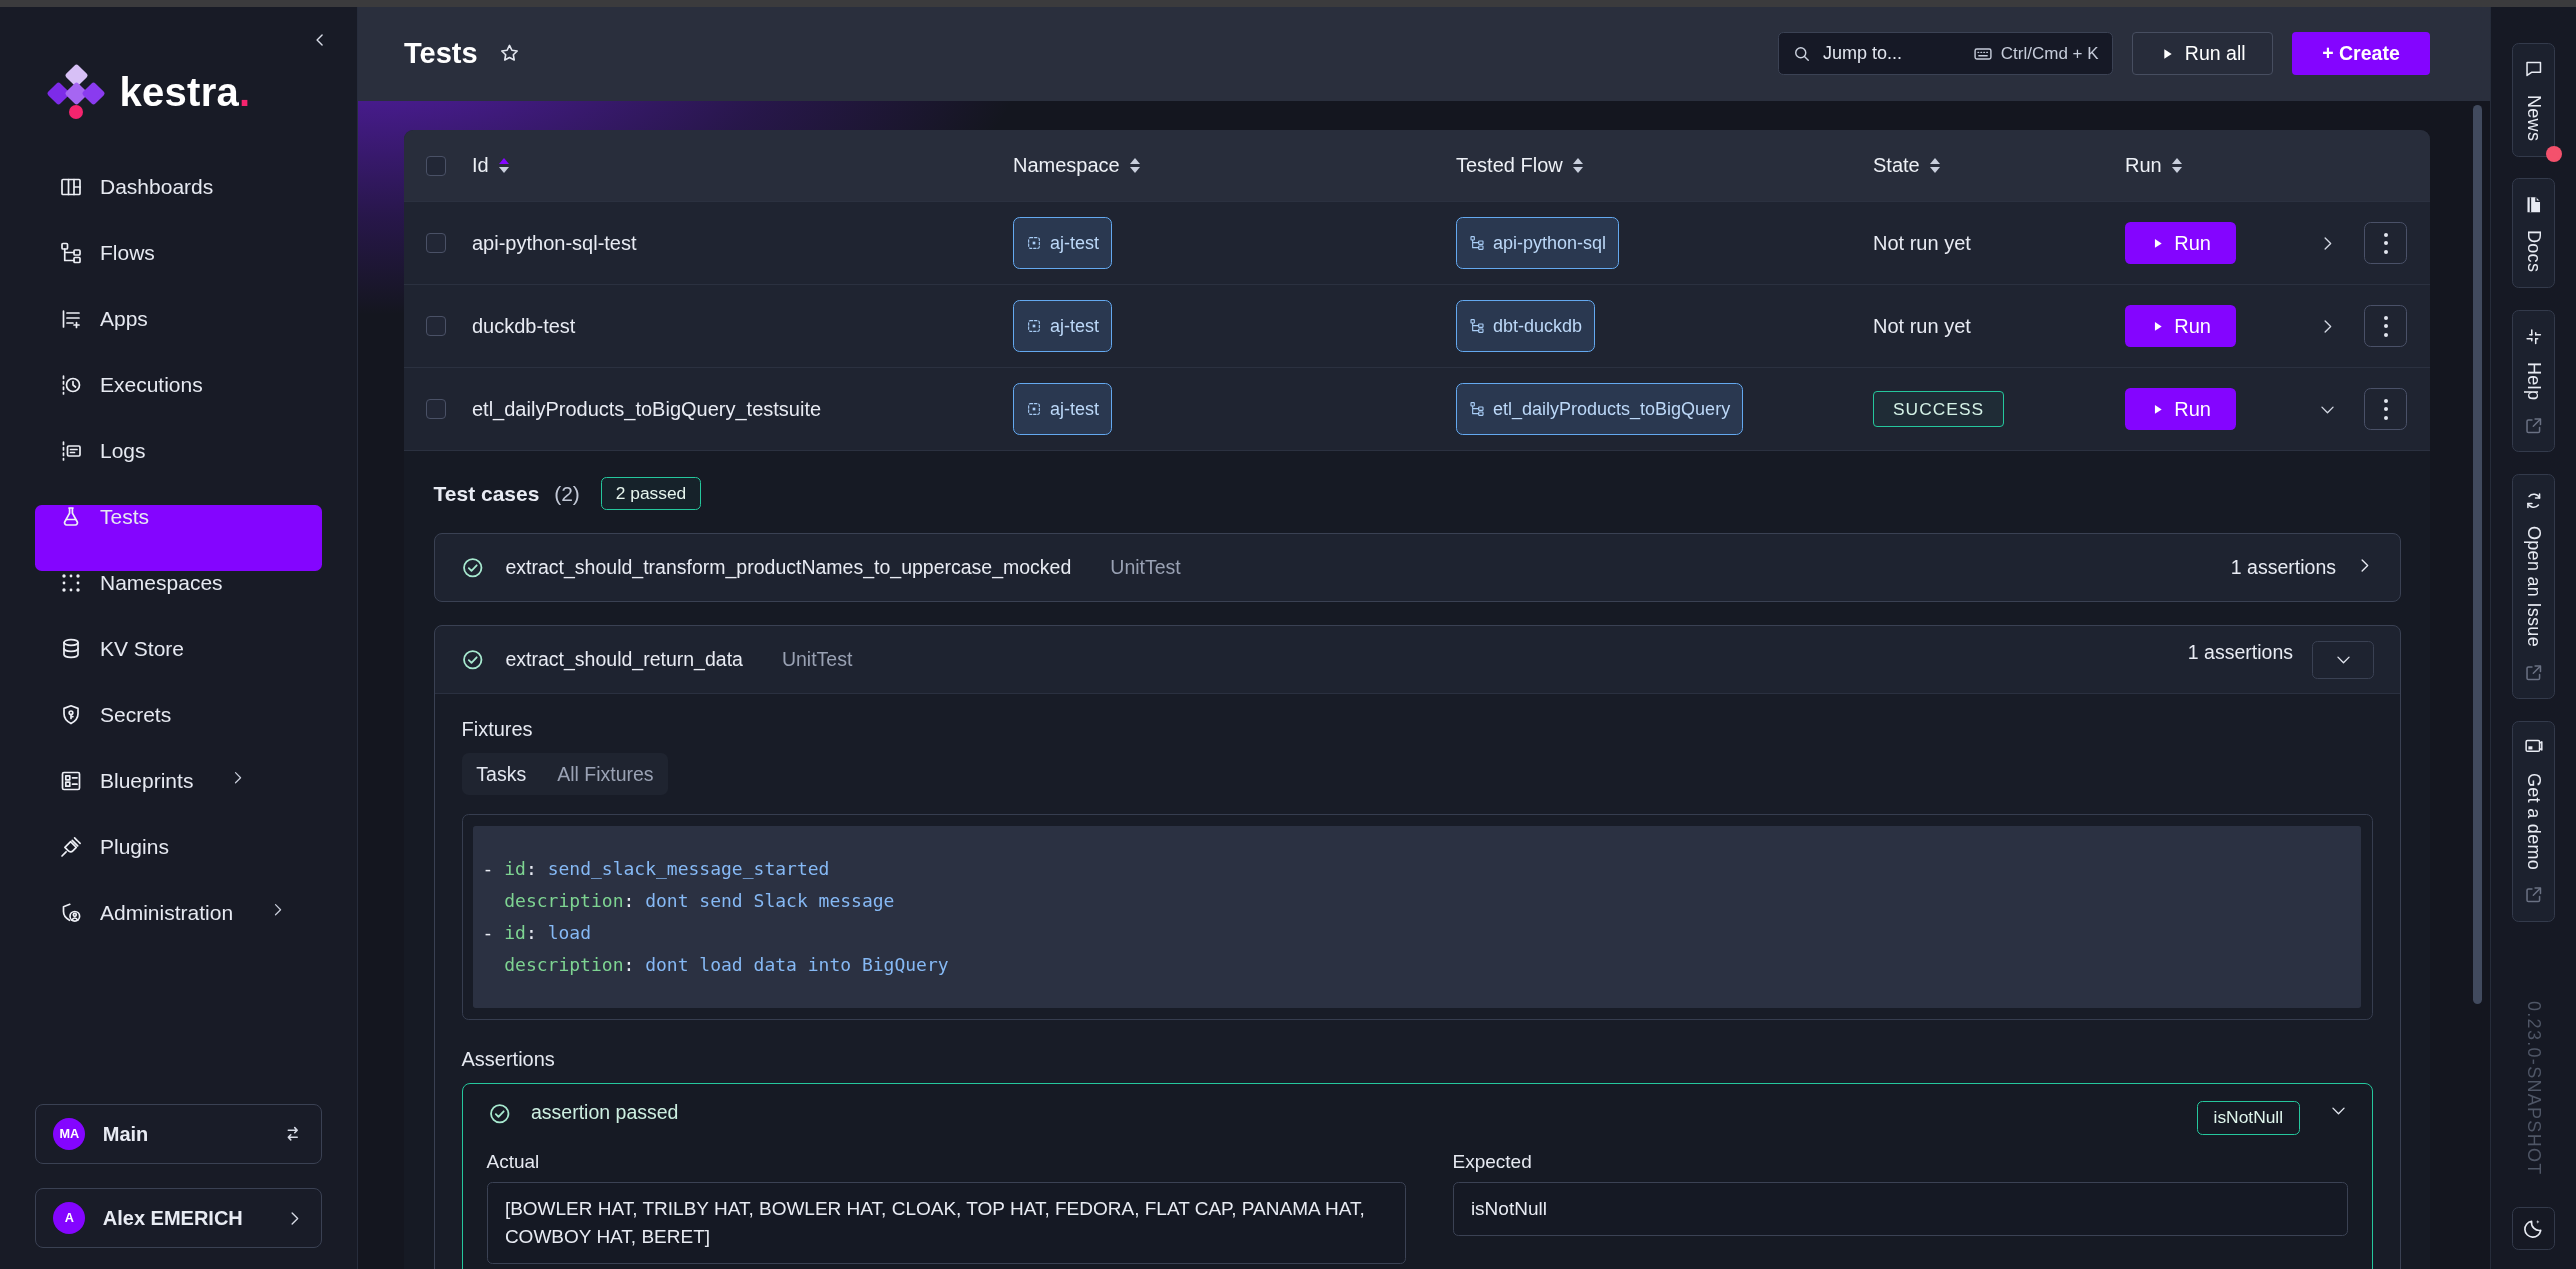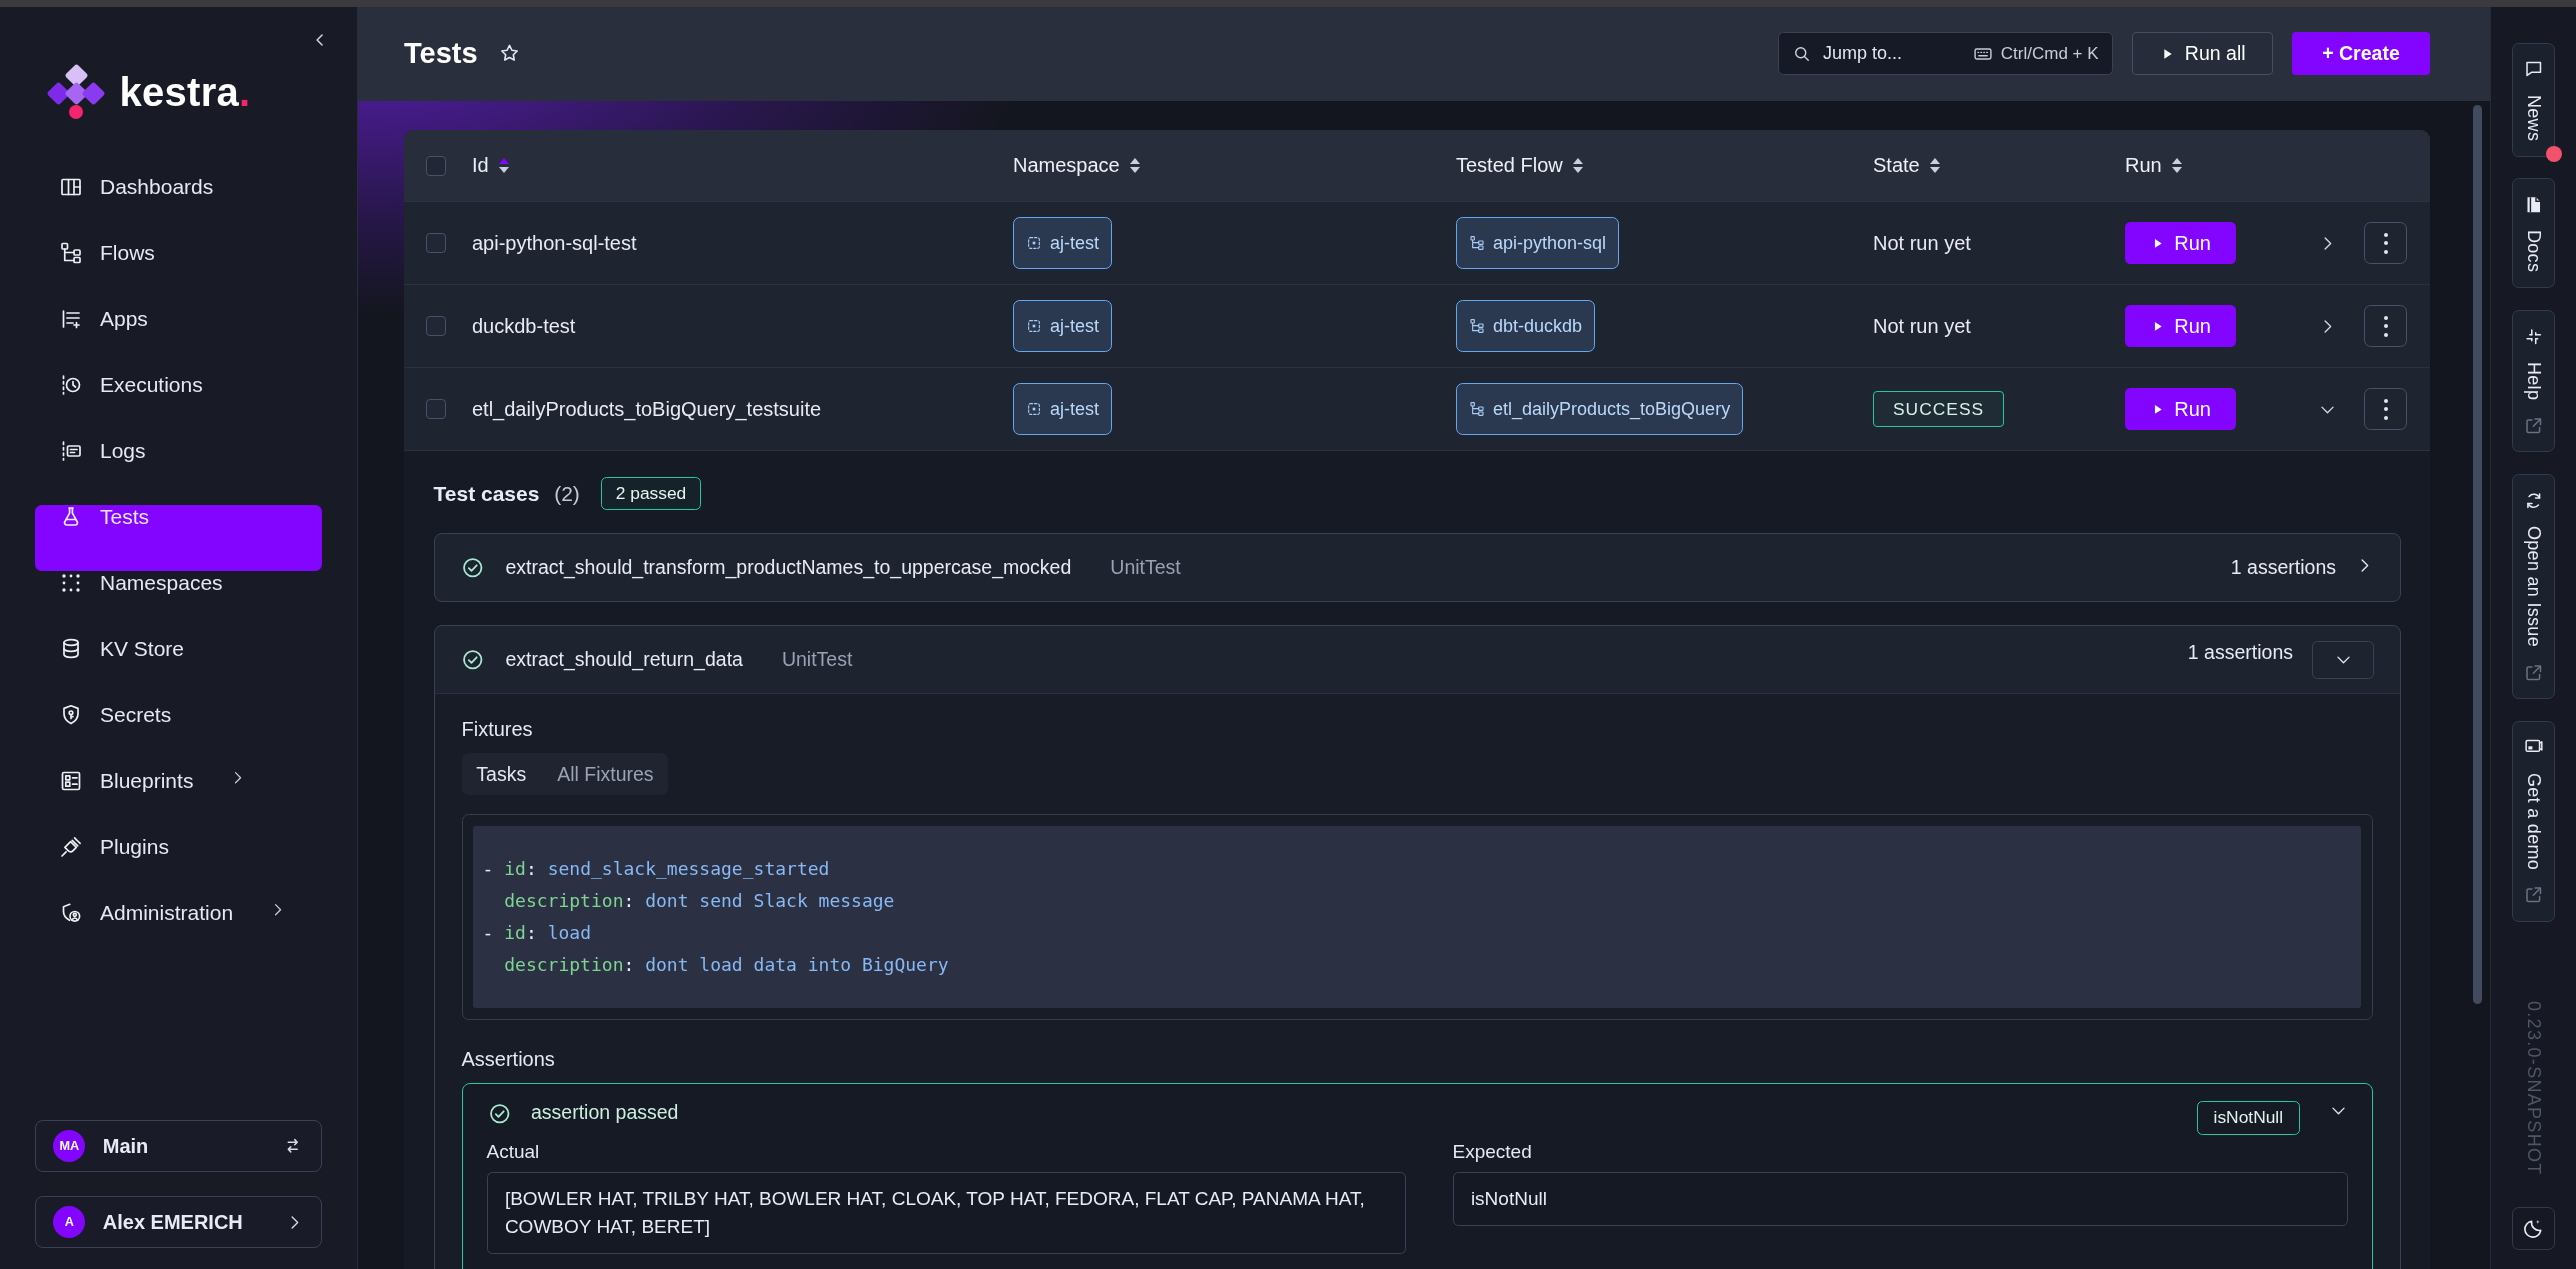--- a/index.html
+++ b/index.html
@@ -23,21 +23,21 @@
   .mark .d4{left:34px;top:19px;background:#8A3BEF;}
   .mark .dot{position:absolute;left:18px;top:39px;width:14px;height:14px;border-radius:50%;background:#F5246E;}
   .logo-text{font-size:40px;font-weight:800;letter-spacing:0.3px;color:#FFFFFF;}
   .logo-dot{color:#F5246E;}
   .nav{margin-top:55px;display:flex;flex-direction:column;}
   .nav-item{display:flex;align-items:flex-start;height:66px;margin:0 35px;padding-left:24px;border-radius:6.7px;gap:17px;font-size:21px;color:#E6E9F1;cursor:pointer;}
   .nav-item .nicon{width:24px;height:24px;flex:none;color:#EDEFF5;}
   .nav-item.active{background:#8405FF;}
   .nav-item .chev{margin-left:19px;color:#C9CEDB;}
   .sidebar-footer{margin-top:auto;padding:0 35px 21.5px;display:flex;flex-direction:column;gap:24px;}
-  .side-card{height:52px;border:1.3px solid #3A4153;border-radius:8px;display:flex;align-items:center;padding:0 17.4px;gap:17.4px;cursor:pointer;background:#191C28;}
+  .side-card{height:60px;border:1.3px solid #3A4153;border-radius:8px;display:flex;align-items:center;padding:0 17.4px;gap:17.4px;cursor:pointer;background:#191C28;}
   .avatar{width:32px;height:32px;border-radius:50%;background:#8405FF;color:#fff;display:flex;align-items:center;justify-content:center;font-size:12.7px;font-weight:700;flex:none;}
   .side-card .lbl{font-size:20px;font-weight:600;}
   .side-card .right{margin-left:auto;color:#D7DBE6;}
 
   
   .main{flex:1;display:flex;flex-direction:column;position:relative;min-width:0;}
   .topbar{height:94px;background:#2A2F3D;display:flex;align-items:center;padding:0 60px 0 46px;flex:none;}
   .page-title{font-size:29px;font-weight:700;color:#FFFFFF;}
   .star{margin-left:20px;color:#E4E8F0;cursor:pointer;}
   .topbar-right{margin-left:auto;display:flex;align-items:center;gap:19px;}
@@ -96,21 +96,21 @@
   .code-line{white-space:pre;}
   .c-plain{color:#E8EBF3;}
   .c-key{color:#7ED492;}
   .c-val{color:#86B9F5;}
   .as-title{margin-top:28px;}
   .assert-card{margin-top:12px;border:1.3px solid #25C79D;border-radius:8px;background:#161A24;padding:17.4px 24px 23px;}
   .assert-head{display:flex;align-items:flex-start;gap:19px;}
   .assert-status{color:#CDEFE1;font-size:19.5px;}
   .chip-op{margin-left:auto;border:1.3px solid #25C79D;border-radius:5.4px;padding:5.4px 16px;font-size:17.4px;color:#DFF5EC;}
   .op-chev{color:#E3E7F0;margin-left:9.4px;cursor:pointer;}
-  .assert-grid{display:grid;grid-template-columns:919px 1fr;column-gap:47px;margin-top:6px;}
+  .assert-grid{display:grid;grid-template-columns:919px 1fr;column-gap:47px;margin-top:16px;}
   .field-label{font-size:19px;color:#E6E9F1;}
   .vbox{margin-top:9.4px;border:1.3px solid #3B4254;border-radius:5.4px;background:#151924;padding:12px 17.4px;font-size:19px;line-height:28px;color:#E8EBF3;cursor:text;}
 
   
   .right-rail{width:86px;background:#161924;border-left:1.3px solid #262C3A;display:flex;flex-direction:column;align-items:center;flex:none;}
   .rail-btn{width:43px;border:1.3px solid #333A4B;border-radius:6.7px;background:#1C212E;display:flex;flex-direction:column;align-items:center;padding:14.8px 0;gap:14.8px;color:#E8EBF3;position:relative;cursor:pointer;flex:none;}
   .rail-btn .vtext{writing-mode:vertical-rl;font-size:18px;letter-spacing:0.3px;}
   .rail-btn .bico{width:21.5px;height:21.5px;}
   .rail-btn .ext{color:#6A7183;}
   .dot-red{position:absolute;bottom:-6.7px;right:-8px;width:16px;height:16px;border-radius:50%;background:#F4516C;}

